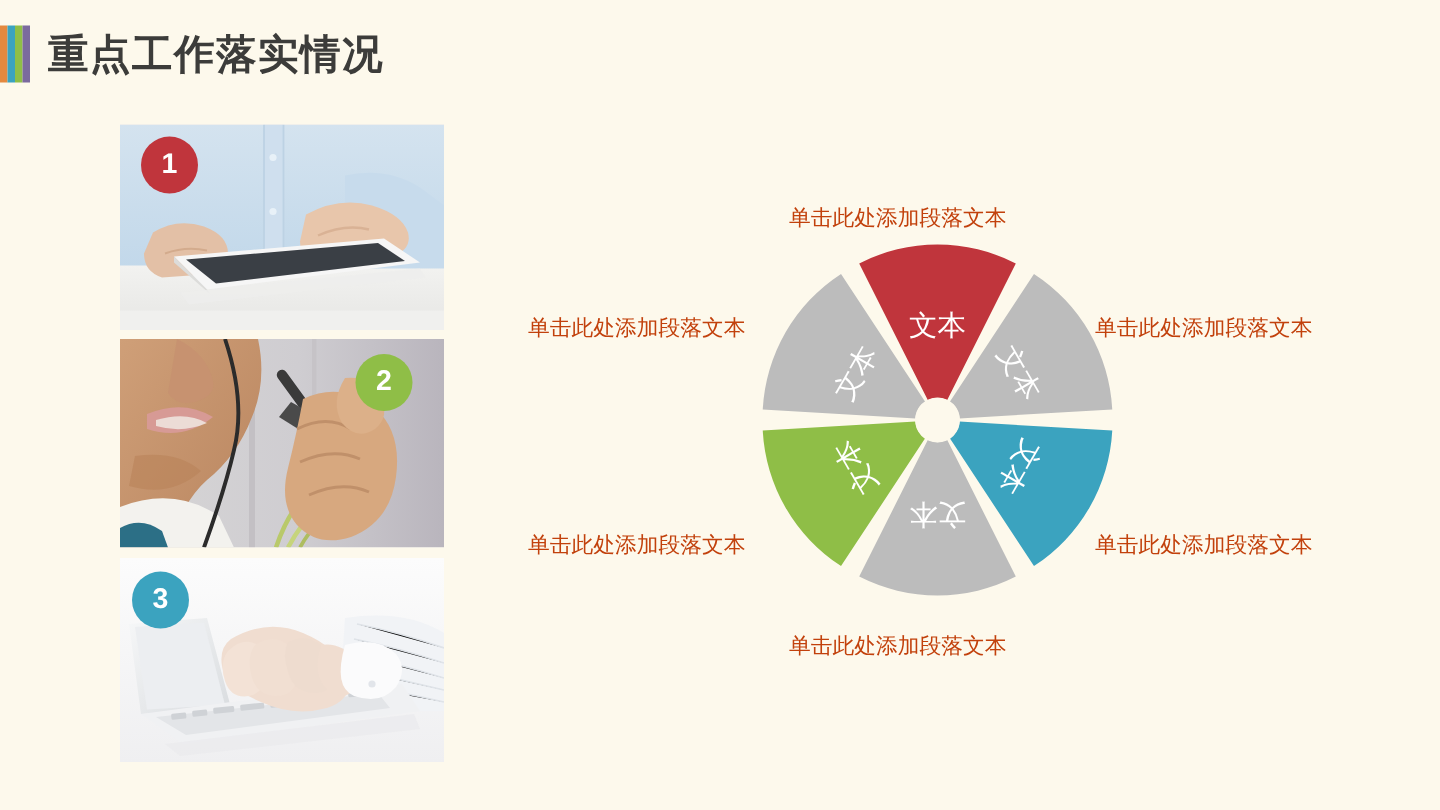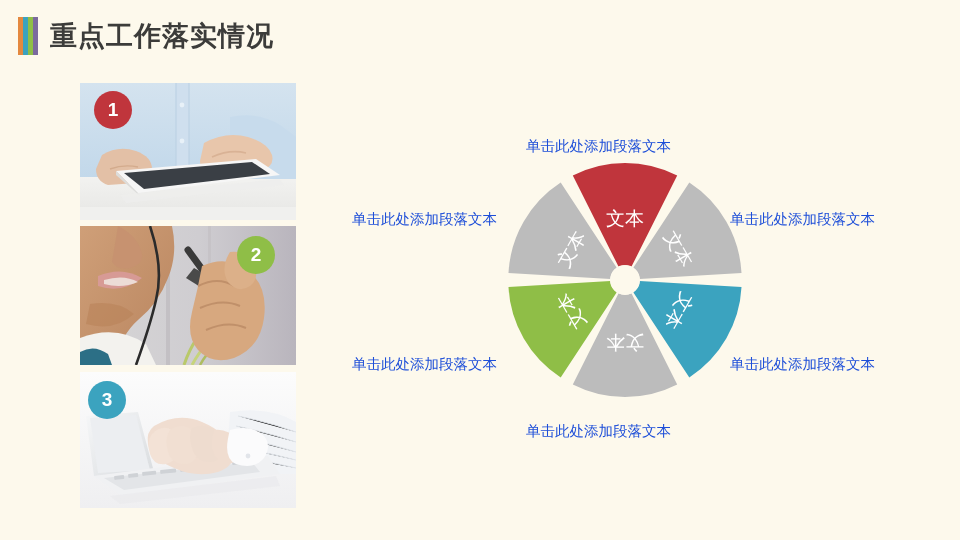--- a/index.html
+++ b/index.html
@@ -17,21 +17,20 @@
   }
 
   
   .title-bar {
     position: absolute;
     left: 0px;
     top: 14px;
     display: flex;
     align-items: center;
     height: 44px;
-    padding-left: 18px;
   }
   .title-ticks {
     display: flex;
     height: 38px;
     width: 22px;
     margin-right: 10px;
   }
   .title-ticks span {
     display: block;
     width: 5px;
@@ -89,21 +88,21 @@
     fill: #ffffff;
     font-size: 19px;
     font-family: "Liberation Sans", "DejaVu Sans", sans-serif;
     text-anchor: middle;
     dominant-baseline: central;
   }
 
   
   .callout {
     position: absolute;
-    color: #1d4ed8;
+    color: #c2410c;
     font-size: 14.5px;
     white-space: nowrap;
     line-height: 1.2;
     font-family: "Liberation Sans", "DejaVu Sans", sans-serif;
   }
   .cl-top    { left: 526px; top: 138px; }
   .cl-right1 { left: 730px; top: 211px; }
   .cl-right2 { left: 730px; top: 356px; }
   .cl-bot    { left: 526px; top: 423px; }
   .cl-left2  { left: 352px; top: 356px; }

